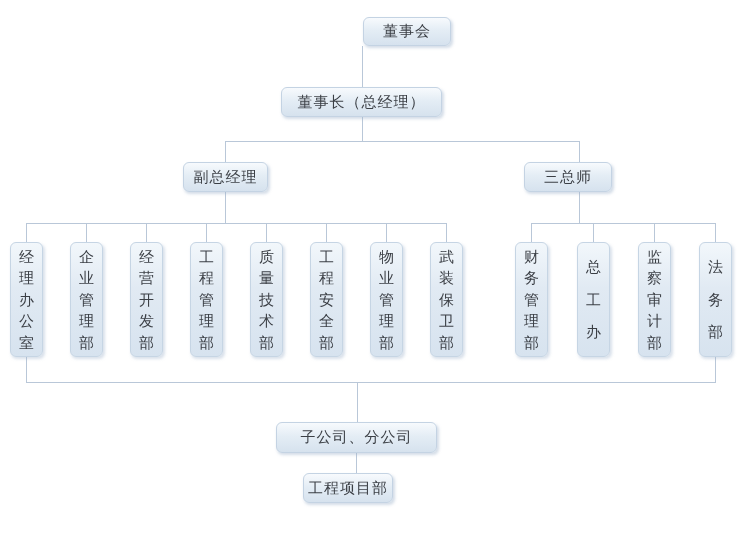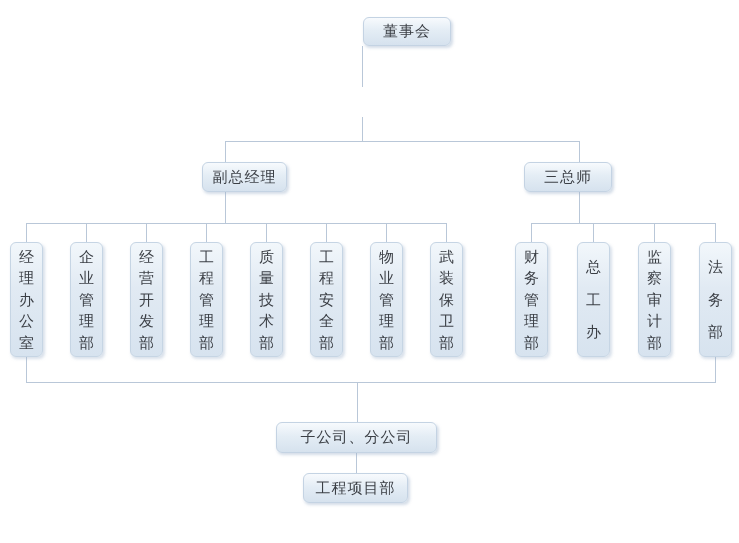--- a/index.html
+++ b/index.html
@@ -78,22 +78,23 @@
   <div class="vline" style="left:715px; top:223px; height:19px;"></div>
 
   <div class="vline" style="left:26px;  top:357px; height:25px;"></div>
   <div class="vline" style="left:715px; top:357px; height:25px;"></div>
   <div class="hline" style="left:26px;  top:382px; width:690px;"></div>
   <div class="vline" style="left:357px; top:382px; height:40px;"></div>
   <div class="vline" style="left:356px; top:453px; height:20px;"></div>
 
   <div class="node" style="left:319px; top:17px; width:88px; height:29px;margin-left:44px;">董事会</div>
 
+  <div class="node" style="left:281px; top:87px; width:161px; height:30px;">董事长（总经理）</div>
 
-  <div class="node" style="left:183px; top:162px; width:85px; height:30px;margin-left:19px;">副总经理</div>
+  <div class="node" style="left:183px; top:162px; width:85px; height:30px;">副总经理</div>
 
   <div class="node" style="left:524px; top:162px; width:88px; height:30px;">三总师</div>
 
   <div class="vnode" style="left:10px;">
       <span class="vchar">经</span>
       <span class="vchar">理</span>
       <span class="vchar">办</span>
       <span class="vchar">公</span>
       <span class="vchar">室</span>
     </div>
@@ -167,15 +168,15 @@
       <span class="vchar">部</span>
     </div>
   <div class="vnode" style="left:699px;">
       <span class="vchar">法</span>
       <span class="vchar">务</span>
       <span class="vchar">部</span>
     </div>
 
   <div class="node" style="left:276px; top:422px; width:161px; height:31px;">子公司、分公司</div>
 
-  <div class="node" style="left:303px; top:473px; width:105px; height:30px;">工程项目部</div>
+  <div class="node" style="left:303px; top:473px; width:90px; height:30px;">工程项目部</div>
 
 </div>
 
 </body></html>

